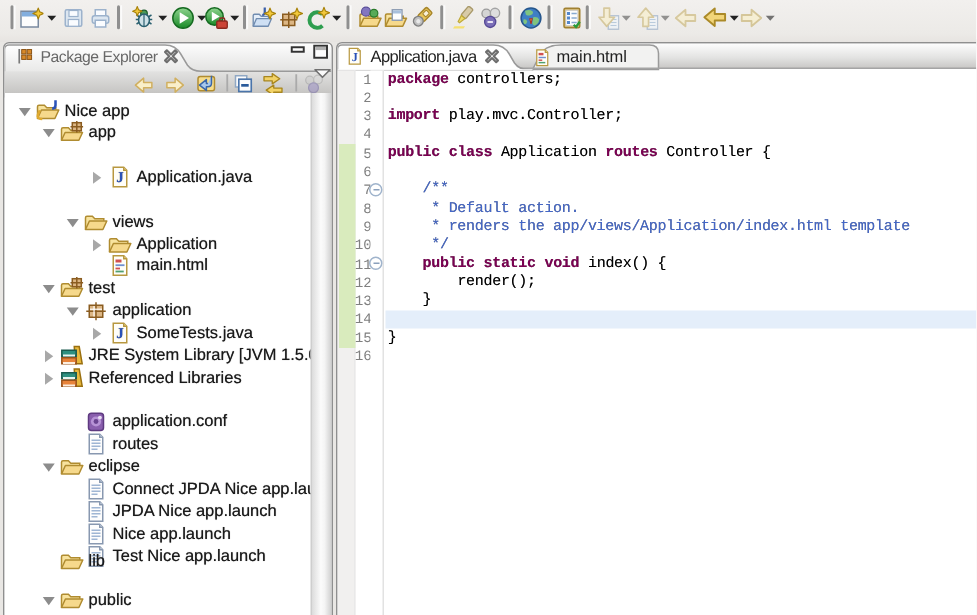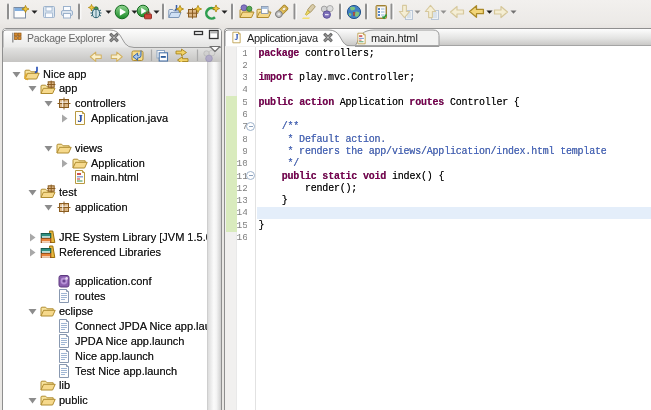--- a/index.html
+++ b/index.html
@@ -390,29 +390,20 @@
       </div>
 <div class="trow" style="top:16px">
         <svg class="texp" style="left:25px">
           <use href="#s-exp-open"></use>
         </svg>
         <svg class="tico" style="left:37px">
           <use href="#s-folderpkg"></use>
         </svg>
         <span class="lbl" style="left:56px">app</span>
       </div>
-<div class="trow" style="top:31px">
-        <svg class="texp" style="left:41px">
-          <use href="#s-exp-open"></use>
-        </svg>
-        <svg class="tico" style="left:53px">
-          <use href="#s-pkg"></use>
-        </svg>
-        <span class="lbl" style="left:72px">controllers</span>
-      </div>
 <div class="trow" style="top:46px">
         <svg class="texp" style="left:57px">
           <use href="#s-exp-closed"></use>
         </svg>
         <svg class="tico" style="left:69px">
           <use href="#s-jfile"></use>
         </svg>
         <span class="lbl" style="left:88px">Application.java</span>
       </div>
 <div class="trow" style="top:76px">
@@ -450,20 +441,29 @@
       </div>
 <div class="trow" style="top:135px">
         <svg class="texp" style="left:41px">
           <use href="#s-exp-open"></use>
         </svg>
         <svg class="tico" style="left:53px">
           <use href="#s-pkg"></use>
         </svg>
         <span class="lbl" style="left:72px">application</span>
       </div>
+<div class="trow" style="top:150px">
+        <svg class="texp" style="left:57px">
+          <use href="#s-exp-closed"></use>
+        </svg>
+        <svg class="tico" style="left:69px">
+          <use href="#s-jfile"></use>
+        </svg>
+        <span class="lbl" style="left:88px">SomeTests.java</span>
+      </div>
 <div class="trow" style="top:165px">
         <svg class="texp" style="left:25px">
           <use href="#s-exp-closed"></use>
         </svg>
         <svg class="tico" style="left:37px">
           <use href="#s-lib"></use>
         </svg>
         <span class="lbl" style="left:56px">JRE System Library [JVM 1.5.0 (Mac</span>
       </div>
 <div class="trow" style="top:180px">
@@ -513,21 +513,21 @@
           <use href="#s-file"></use>
         </svg>
         <span class="lbl" style="left:72px">JPDA Nice app.launch</span>
       </div>
 <div class="trow" style="top:299px">
         <svg class="tico" style="left:53px">
           <use href="#s-file"></use>
         </svg>
         <span class="lbl" style="left:72px">Test Nice app.launch</span>
       </div>
-<div class="trow" style="top:313px">
+<div class="trow" style="top:302px">
         <svg class="tico" style="left:37px">
           <use href="#s-folder"></use>
         </svg>
         <span class="lbl" style="left:56px">lib</span>
       </div>
 <div class="trow" style="top:328px">
         <svg class="texp" style="left:25px">
           <use href="#s-exp-open"></use>
         </svg>
         <svg class="tico" style="left:37px">
@@ -570,21 +570,21 @@
 14
 15
 16</div>
   <div class="abs" id="foldcol"></div>
   <div class="abs fold" style="left:21px;top:93px;"></div>
   <div class="abs fold" style="left:21px;top:142.2px;"></div>
   <div class="abs" id="code"><span class="kw">package</span> controllers;
 
 <span class="kw">import</span> play.mvc.Controller;
 
-<span class="kw">public</span> <span class="kw">action</span> Application <span class="kw">routes</span> Controller {
+<span class="kw">public</span> <span class="kw">class</span> Application <span class="kw">routes</span> Controller {
 
     <span class="cm">/**
      * Default action.
      * renders the app/views/Application/index.html template
      */</span>
     <span class="kw">public</span> <span class="kw">static</span> <span class="kw">void</span> index() {
         <span class="it">render</span>();
     }
 
 }

